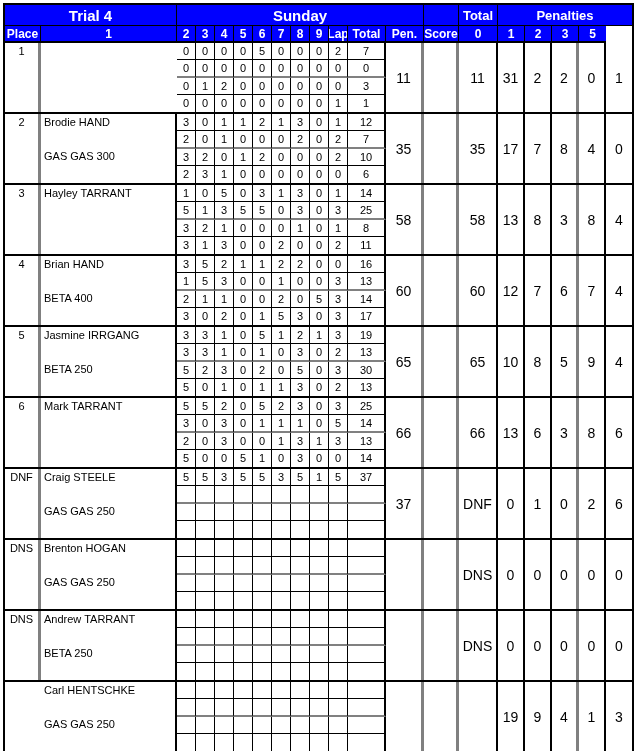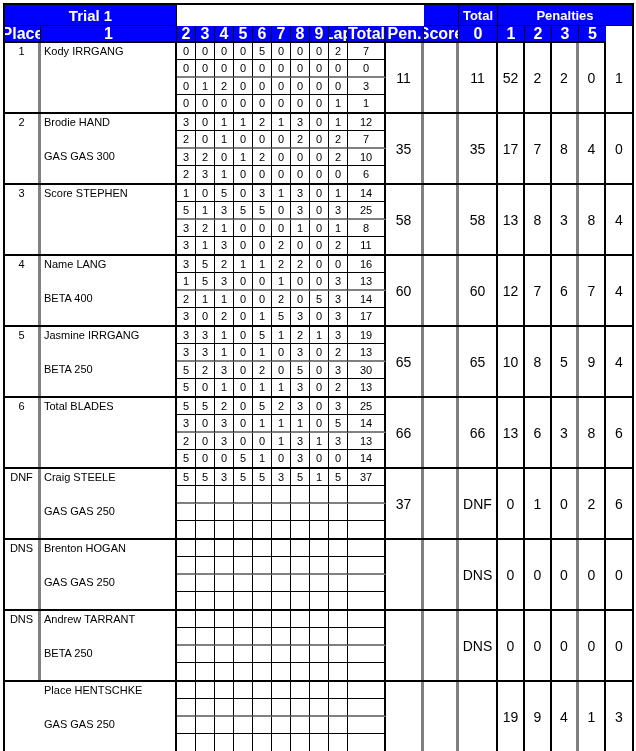--- a/index.html
+++ b/index.html
@@ -11,21 +11,21 @@
   .grid-cols{display:grid;grid-template-columns:36px 136px repeat(9,19px) 38px 38px 35px 39px 27px 27px 27px 27px 26px;}
 
   
   .hdr1{height:21px;}
   .hdr2{height:17px;}
   .h1c,.h2c{background:var(--hdr-bg);color:var(--hdr-fg);font-weight:bold;
             display:flex;align-items:center;justify-content:center;
             border-right:1px solid var(--line);white-space:nowrap;overflow:hidden;}
   .h1c{font-size:13px;border-bottom:1px solid var(--line);}
   .h1c.big{font-size:15px;}
-  .h2c{font-size:16px;border-bottom:2px solid var(--line);}
+  .h2c{font-size:12px;border-bottom:2px solid var(--line);}
   .nr{border-right:none !important;}
 
   .c-trial{grid-column:1/3;}
   .c-day{grid-column:3/14;}
   .c-blank{grid-column:14/15;}
   .c-totaltop{grid-column:15/16;}
   .c-pens{grid-column:16/21;}
 
   
   .block{height:69px;grid-template-rows:repeat(4,1fr);border-bottom:2px solid var(--line);background:#fff;}
@@ -52,21 +52,22 @@
   .pc2{grid-column:18;border-right:3px solid var(--soft);}
   .pc3{grid-column:19;border-right:2px solid var(--line);}
   .pc5{grid-column:20;border-right:none;}
 </style>
 </head>
 <body>
 
 <div class="sheet">
 
   <div class="hdr1 grid-cols">
-    <div class="h1c big c-trial">Trial 1</div>
+    <div class="h1c big c-trial">Trial 4</div>
+    <div class="h1c big c-day">Sunday</div>
     <div class="h1c c-blank"></div>
     <div class="h1c c-totaltop">Total</div>
     <div class="h1c c-pens nr">Penalties</div>
   </div>
 
   <div class="hdr2 grid-cols">
     <div class="h2c">Place</div>
     <div class="h2c">1</div>
     <div class="h2c">2</div>
     <div class="h2c">3</div>
@@ -83,28 +84,24 @@
     <div class="h2c">0</div>
     <div class="h2c">1</div>
     <div class="h2c">2</div>
     <div class="h2c">3</div>
     <div class="h2c nr">5</div>
   </div>
 
   <div>
       <div class="block grid-cols">
     <div class="place">1</div>
-    <div class="namec">
-      <span class="nm">Kody IRRGANG</span>
-      <span class="bk"></span>
-    </div>
     <div class="bigc total">11</div>
     <div class="bigc penc"></div>
     <div class="bigc score">11</div>
-    <div class="bigc pc0">52</div>
+    <div class="bigc pc0">31</div>
     <div class="bigc pc1">2</div>
     <div class="bigc pc2">2</div>
     <div class="bigc pc3">0</div>
     <div class="bigc pc5">1</div>
   <div class="sc" style="grid-area: 1 / 3;">0</div>
         <div class="sc" style="grid-area: 1 / 4;">0</div>
         <div class="sc" style="grid-area: 1 / 5;">0</div>
         <div class="sc" style="grid-area: 1 / 6;">0</div>
         <div class="sc" style="grid-area: 1 / 7;">5</div>
         <div class="sc" style="grid-area: 1 / 8;">0</div>
@@ -194,21 +191,21 @@
         <div class="sc nb" style="grid-area: 4 / 7;">0</div>
         <div class="sc nb" style="grid-area: 4 / 8;">0</div>
         <div class="sc nb" style="grid-area: 4 / 9;">0</div>
         <div class="sc nb" style="grid-area: 4 / 10;">0</div>
         <div class="sc nb" style="grid-area: 4 / 11;">0</div>
         <div class="sc lapcol nb" style="grid-area: 4 / 12;">6</div>
       </div>
       <div class="block grid-cols">
     <div class="place">3</div>
     <div class="namec">
-      <span class="nm">Score STEPHEN</span>
+      <span class="nm">Hayley TARRANT</span>
       <span class="bk"></span>
     </div>
     <div class="bigc total">58</div>
     <div class="bigc penc"></div>
     <div class="bigc score">58</div>
     <div class="bigc pc0">13</div>
     <div class="bigc pc1">8</div>
     <div class="bigc pc2">3</div>
     <div class="bigc pc3">8</div>
     <div class="bigc pc5">4</div>
@@ -249,21 +246,21 @@
         <div class="sc nb" style="grid-area: 4 / 7;">0</div>
         <div class="sc nb" style="grid-area: 4 / 8;">2</div>
         <div class="sc nb" style="grid-area: 4 / 9;">0</div>
         <div class="sc nb" style="grid-area: 4 / 10;">0</div>
         <div class="sc nb" style="grid-area: 4 / 11;">2</div>
         <div class="sc lapcol nb" style="grid-area: 4 / 12;">11</div>
       </div>
       <div class="block grid-cols">
     <div class="place">4</div>
     <div class="namec">
-      <span class="nm">Name LANG</span>
+      <span class="nm">Brian HAND</span>
       <span class="bk">BETA 400</span>
     </div>
     <div class="bigc total">60</div>
     <div class="bigc penc"></div>
     <div class="bigc score">60</div>
     <div class="bigc pc0">12</div>
     <div class="bigc pc1">7</div>
     <div class="bigc pc2">6</div>
     <div class="bigc pc3">7</div>
     <div class="bigc pc5">4</div>
@@ -359,21 +356,21 @@
         <div class="sc nb" style="grid-area: 4 / 7;">1</div>
         <div class="sc nb" style="grid-area: 4 / 8;">1</div>
         <div class="sc nb" style="grid-area: 4 / 9;">3</div>
         <div class="sc nb" style="grid-area: 4 / 10;">0</div>
         <div class="sc nb" style="grid-area: 4 / 11;">2</div>
         <div class="sc lapcol nb" style="grid-area: 4 / 12;">13</div>
       </div>
       <div class="block grid-cols">
     <div class="place">6</div>
     <div class="namec">
-      <span class="nm">Total BLADES</span>
+      <span class="nm">Mark TARRANT</span>
       <span class="bk"></span>
     </div>
     <div class="bigc total">66</div>
     <div class="bigc penc"></div>
     <div class="bigc score">66</div>
     <div class="bigc pc0">13</div>
     <div class="bigc pc1">6</div>
     <div class="bigc pc2">3</div>
     <div class="bigc pc3">8</div>
     <div class="bigc pc5">6</div>
@@ -578,21 +575,21 @@
         <div class="sc nb" style="grid-area: 4 / 6;"></div>
         <div class="sc nb" style="grid-area: 4 / 7;"></div>
         <div class="sc nb" style="grid-area: 4 / 8;"></div>
         <div class="sc nb" style="grid-area: 4 / 9;"></div>
         <div class="sc nb" style="grid-area: 4 / 10;"></div>
         <div class="sc nb" style="grid-area: 4 / 11;"></div>
         <div class="sc lapcol nb" style="grid-area: 4 / 12;"></div>
       </div>
       <div class="block grid-cols">
     <div class="namec">
-      <span class="nm">Place HENTSCHKE</span>
+      <span class="nm">Carl HENTSCHKE</span>
       <span class="bk">GAS GAS 250</span>
     </div>
     <div class="bigc total"></div>
     <div class="bigc penc"></div>
     <div class="bigc score"></div>
     <div class="bigc pc0">19</div>
     <div class="bigc pc1">9</div>
     <div class="bigc pc2">4</div>
     <div class="bigc pc3">1</div>
     <div class="bigc pc5">3</div>

